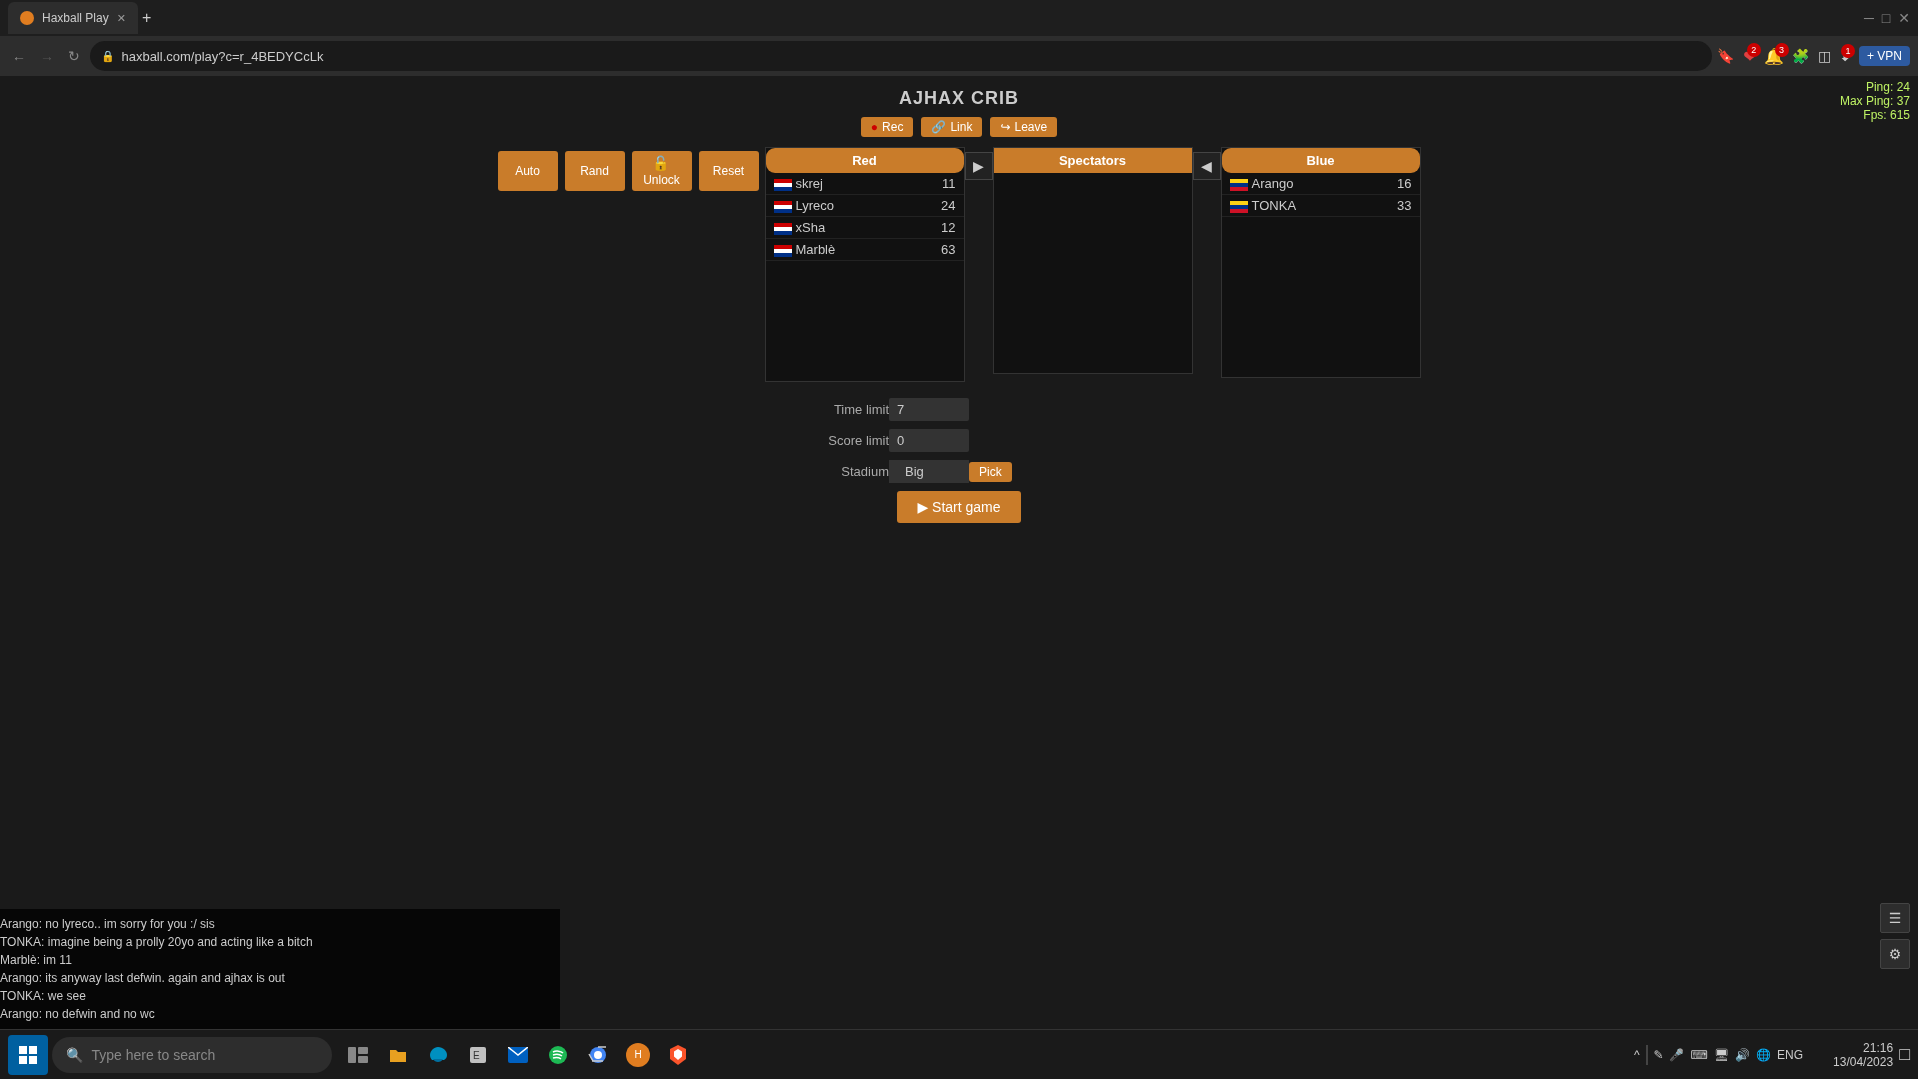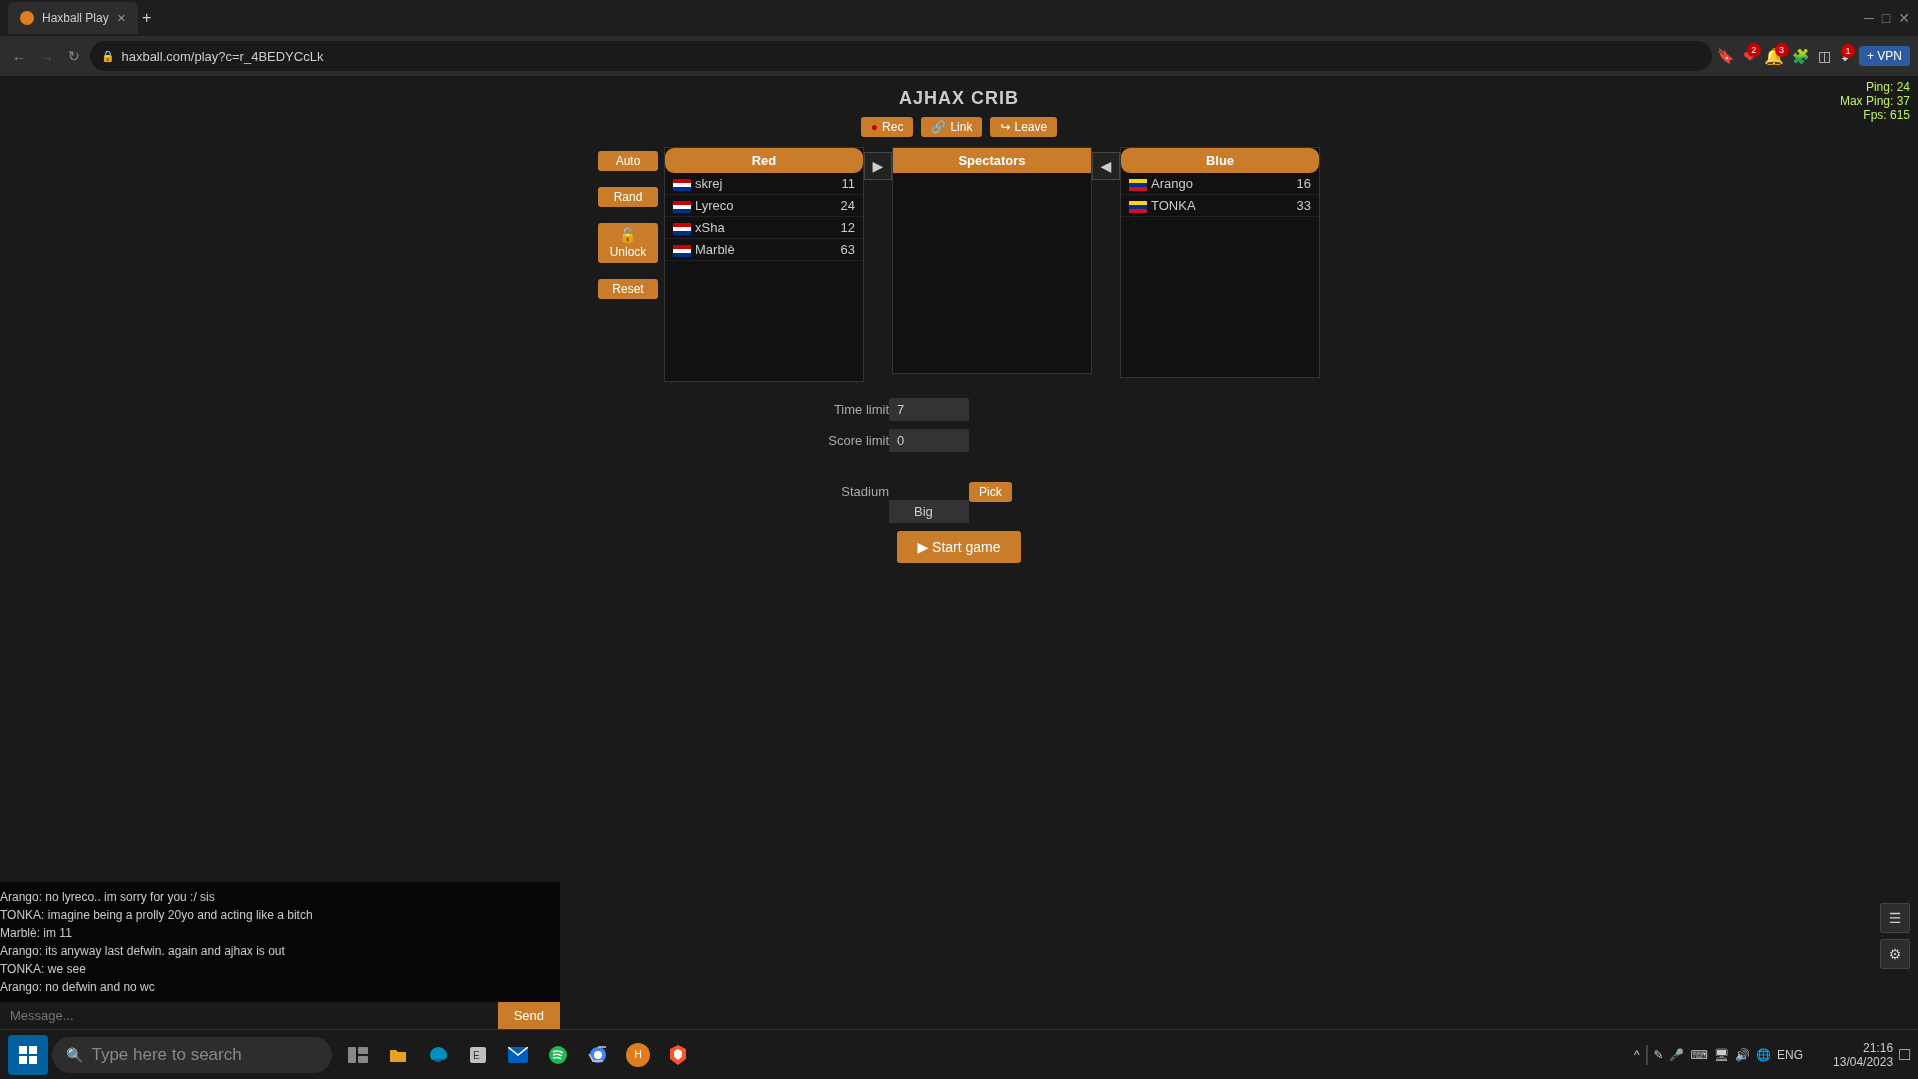--- a/index.html
+++ b/index.html
@@ -208,24 +208,23 @@
       border: none;
       color: #ccc;
       padding: 4px 8px;
       border-radius: 2px;
       width: 80px;
       font-size: 13px;
     }
     .setting-value {
       background: #333;
       color: #ccc;
-      padding: 4px 25px;
+      padding: 4px 16px;
       width: 80px;
       font-size: 13px;
-      margin-top: 40px;
     }
 
     
     .chat-container {
       position: absolute;
       bottom: 0;
       left: 0;
       width: 560px;
       background: rgba(0,0,0,0.75);
     }
@@ -467,21 +466,21 @@
       <span>Link</span>
     </button>
     <button class="btn btn-small">
       <span>↪</span>
       <span>Leave</span>
     </button>
   </div>
 
   <div style="display:flex;justify-content:center;align-items:flex-start;position:relative;">
 
-    <div style="display:flex;flex-direction:column;gap:16px;margin-right:6px;margin-top:4px;">
+    <div style="display:flex;gap:7px;margin-right:6px;margin-top:4px;">
       <button class="btn btn-small" style="width:60px;justify-content:center;">Auto</button>
       <button class="btn btn-small" style="width:60px;justify-content:center;">Rand</button>
       <button class="unlock-btn" style="width:60px;">
         <span class="lock-icon">🔓</span>
         <span>Unlock</span>
       </button>
       <button class="btn btn-small" style="width:60px;justify-content:center;">Reset</button>
     </div>
 
     <div style="display:flex;align-items:flex-start;">
@@ -550,24 +549,20 @@
 
   <div class="chat-container">
     <div class="chat-messages">
       <div>Arango: no lyreco.. im sorry for you :/ sis</div>
       <div>TONKA: imagine being a prolly 20yo and acting like a bitch</div>
       <div>Marblè: im 11</div>
       <div>Arango: its anyway last defwin. again and ajhax is out</div>
       <div>TONKA: we see</div>
       <div>Arango: no defwin and no wc</div>
     </div>
-    <div class="chat-input-row">
-      <input class="chat-input" type="text" placeholder="Message..." style="">
-      <button class="send-btn">Send</button>
-    </div>
   </div>
 
   <div class="side-icons">
     <button class="side-icon-btn">☰</button>
     <button class="side-icon-btn">⚙</button>
   </div>
 
 </div>
 
 <div class="taskbar">
@@ -575,21 +570,21 @@
     <svg width="20" height="20" viewBox="0 0 20 20">
       <rect x="1" y="1" width="8" height="8" fill="#fff"></rect>
       <rect x="11" y="1" width="8" height="8" fill="#fff"></rect>
       <rect x="1" y="11" width="8" height="8" fill="#fff"></rect>
       <rect x="11" y="11" width="8" height="8" fill="#fff"></rect>
     </svg>
   </div>
 
   <div class="taskbar-search">
     <span style="color:#888;font-size:14px;">🔍</span>
-    <span style="color:#888;font-size:17px;">Type here to search</span>
+    <span style="color:#888;font-size:14px;">Type here to search</span>
   </div>
 
   <div class="taskbar-icons">
     <div class="taskbar-icon">
       <svg width="20" height="16" viewBox="0 0 20 16">
           <rect x="0" y="0" width="8" height="16" rx="1" fill="#888"></rect>
           <rect x="10" y="0" width="10" height="7" rx="1" fill="#888"></rect>
           <rect x="10" y="9" width="10" height="7" rx="1" fill="#888"></rect>
         </svg>
     </div>

